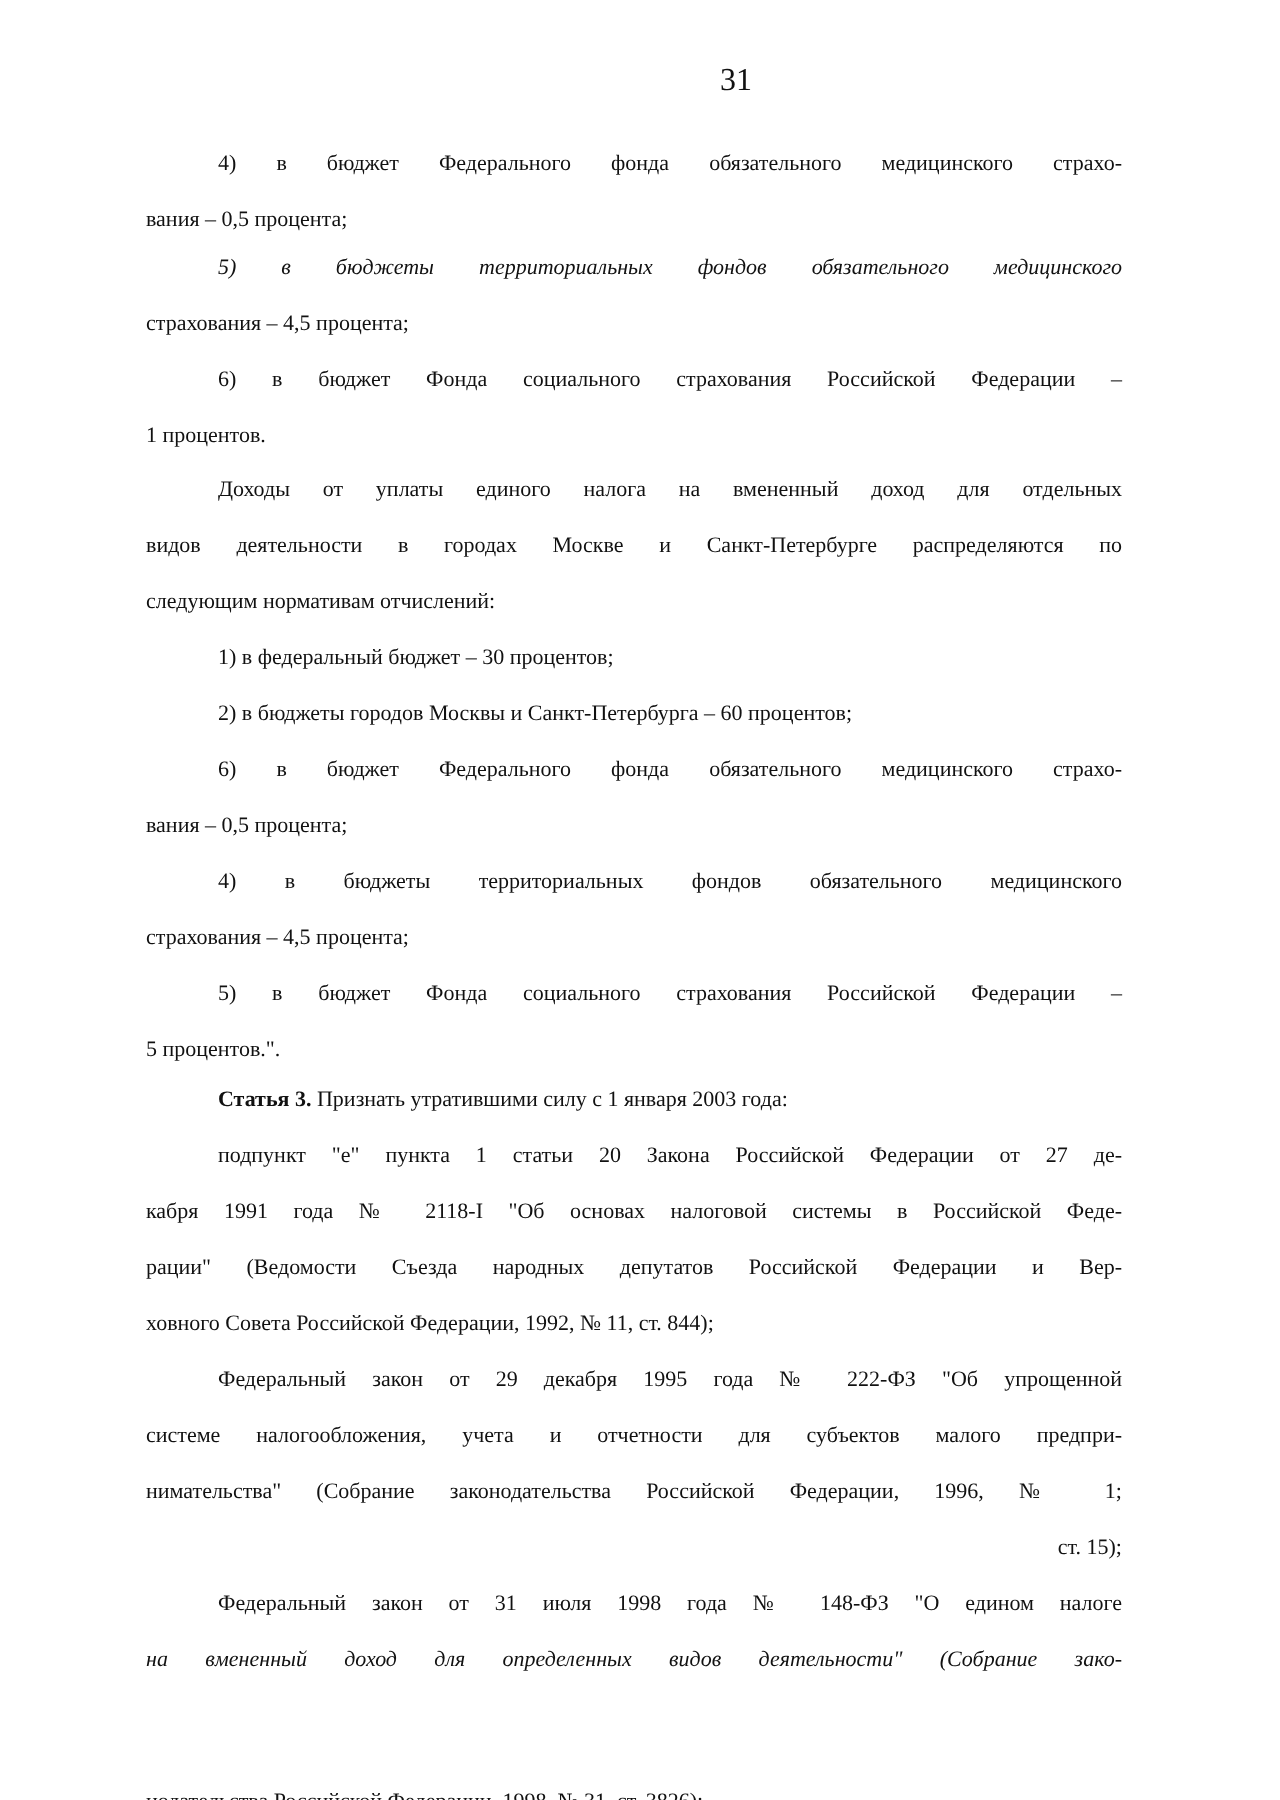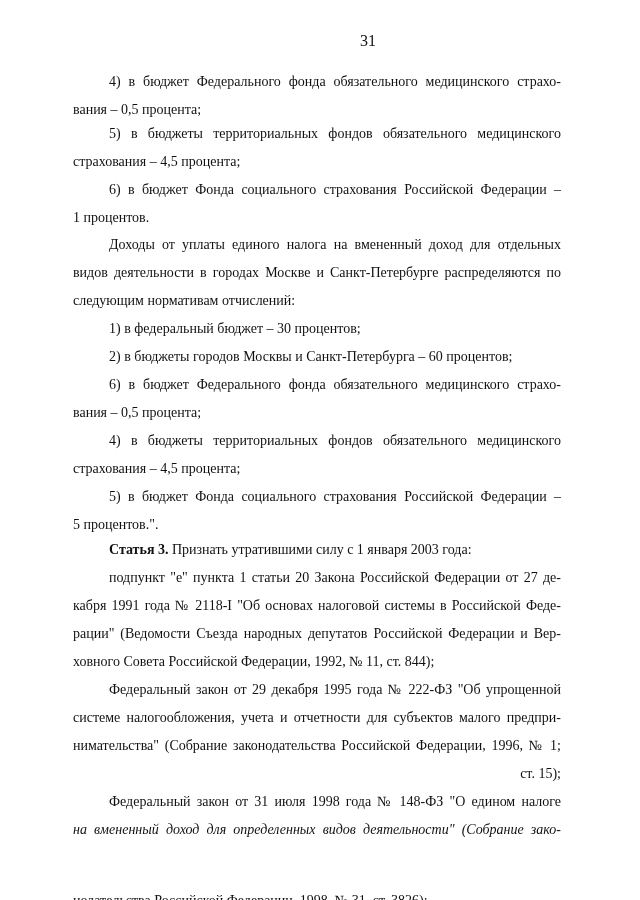--- a/index.html
+++ b/index.html
@@ -1,34 +1,34 @@
 <!DOCTYPE html>
 <html><head>
 <meta charset="utf-8">
 <style>
   html, body { margin: 0; padding: 0; background: #ffffff; }
   body { width: 640px; height: 900px; overflow: hidden; position: relative;
          font-family: "Liberation Serif", serif; color: #111; }
   .page-number { position: absolute; top: 32px; left: 0; width: 640px; text-align: center;
                  font-size: 16px; padding-left: 48px; }
-  .line { position: absolute; left: 73px; width: 488px; font-size: 14px; line-height: 18px;
+  .line { position: absolute; left: 73px; width: 488px; font-size: 11px; line-height: 18px;
           white-space: nowrap; }
   .just { text-align: justify; text-align-last: justify; white-space: normal; }
   .ind { left: 109px; width: 452px; }
   b { font-weight: bold; }
 </style>
 </head>
 <body>
 
 <div>
   <div class="page-number">31</div>
   <div id="body-text">
       <div class="line ind just" style="top: 73px;">4) в бюджет Федерального фонда обязательного медицинского страхо-</div>
       <div class="line" style="top: 101px;">вания – 0,5 процента;</div>
-      <div class="line ind just" style="top: 125px;">5) в бюджеты территориальных фондов обязательного медицинского</div>
+      <div class="line ind just" style="top: 125px; font-style: italic;">5) в бюджеты территориальных фондов обязательного медицинского</div>
       <div class="line" style="top: 153px;">страхования – 4,5 процента;</div>
       <div class="line ind just" style="top: 181px;">6) в бюджет Фонда социального страхования Российской Федерации –</div>
       <div class="line" style="top: 209px;">1 процентов.</div>
       <div class="line ind just" style="top: 236px;">Доходы от уплаты единого налога на вмененный доход для отдельных</div>
       <div class="line just" style="top: 264px;">видов деятельности в городах Москве и Санкт-Петербурге распределяются по</div>
       <div class="line" style="top: 292px;">следующим нормативам отчислений:</div>
       <div class="line ind" style="top: 320px;">1) в федеральный бюджет – 30 процентов;</div>
       <div class="line ind" style="top: 348px;">2) в бюджеты городов Москвы и Санкт-Петербурга – 60 процентов;</div>
       <div class="line ind just" style="top: 376px;">6) в бюджет Федерального фонда обязательного медицинского страхо-</div>
       <div class="line" style="top: 404px;">вания – 0,5 процента;</div>

